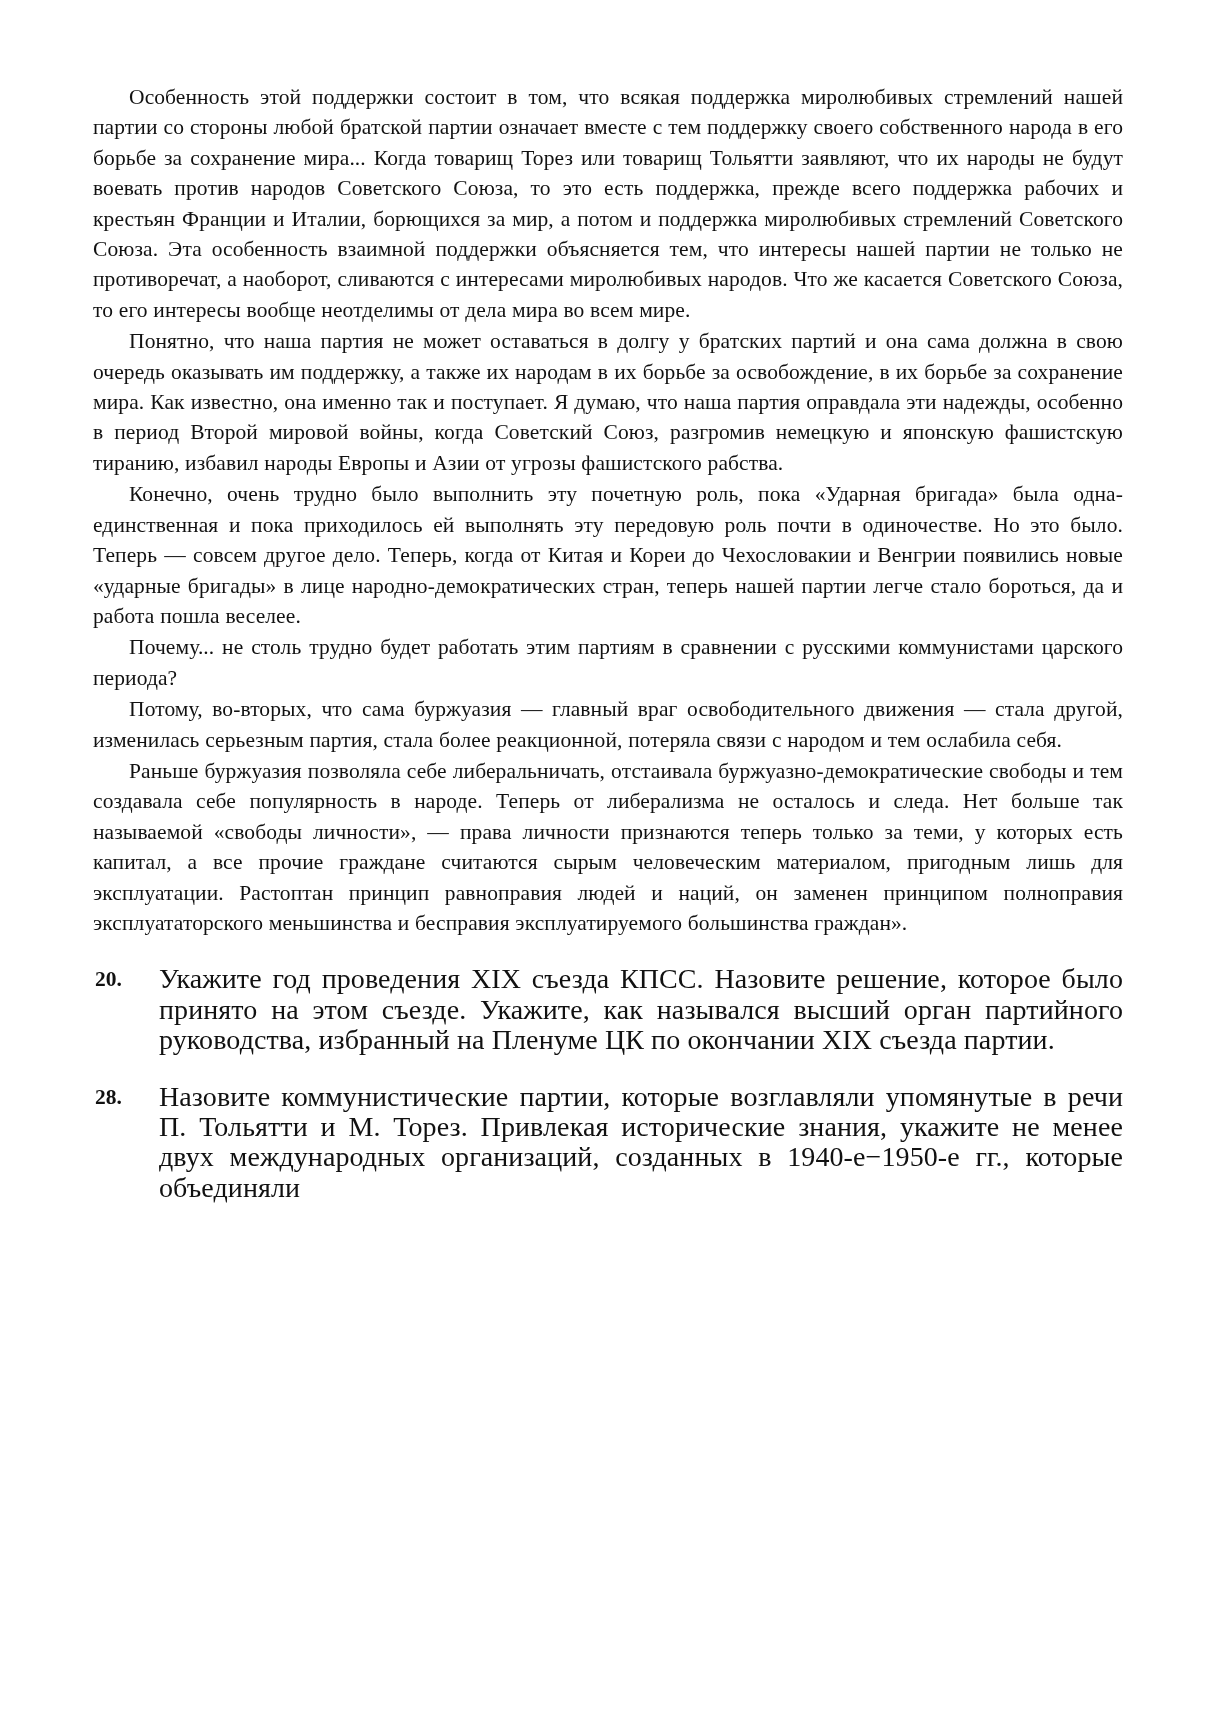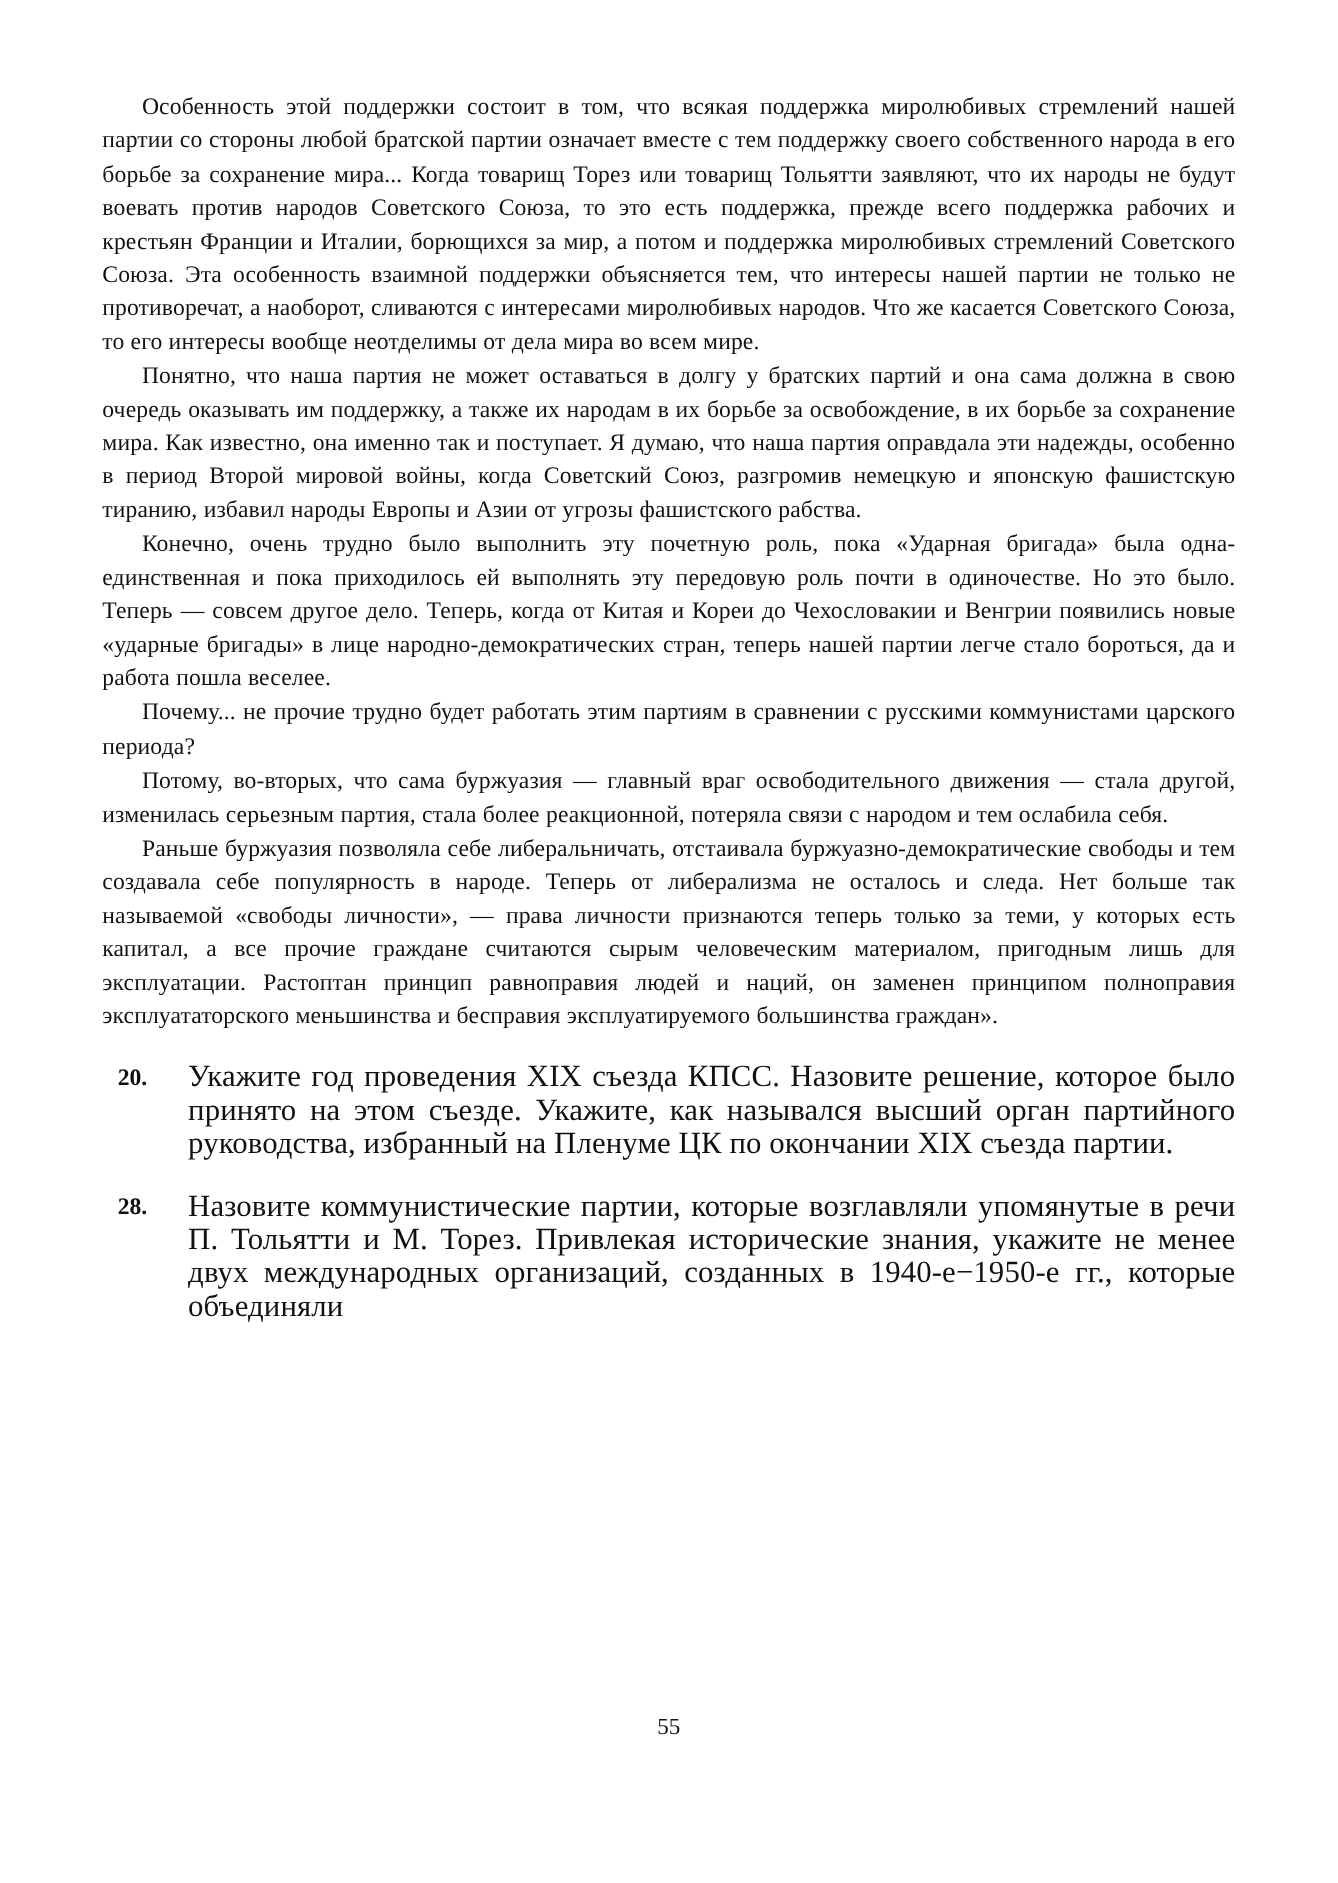--- a/index.html
+++ b/index.html
@@ -49,21 +49,20 @@
   }
   .q-num {
     width: 66px;
     flex: 0 0 66px;
     font-size: 21.5px;
     line-height: 30.4px;
     font-weight: bold;
     text-align: left;
     padding-left: 2px;
     box-sizing: border-box;
-    margin-left: 12px;
   }
   .q-text {
     flex: 1 1 auto;
     font-size: 28px;
     line-height: 30.4px;
     text-align: justify;
     text-indent: 0;
     letter-spacing: 0.1px;
   }
   .page-number {
@@ -78,34 +77,33 @@
 </style>
 </head>
 <body>
 
 <div class="page">
   <div class="content">
 
     <p class="para">Особенность этой поддержки состоит в том, что всякая поддержка миролюбивых стремлений нашей партии со стороны любой братской партии означает вместе с тем поддержку своего собственного народа в его борьбе за сохранение мира... Когда товарищ Торез или товарищ Тольятти заявляют, что их народы не будут воевать против народов Советского Союза, то это есть поддержка, прежде всего поддержка рабочих и крестьян Франции и Италии, борющихся за мир, а потом и поддержка миролюбивых стремлений Советского Союза. Эта особенность взаимной поддержки объясняется тем, что интересы нашей партии не только не противоречат, а наоборот, сливаются с интересами миролюбивых народов. Что же касается Советского Союза, то его интересы вообще неотделимы от дела мира во всем мире.</p>
     <p class="para">Понятно, что наша партия не может оставаться в долгу у братских партий и она сама должна в свою очередь оказывать им поддержку, а также их народам в их борьбе за освобождение, в их борьбе за сохранение мира. Как известно, она именно так и поступает. Я думаю, что наша партия оправдала эти надежды, особенно в период Второй мировой войны, когда Советский Союз, разгромив немецкую и японскую фашистскую тиранию, избавил народы Европы и Азии от угрозы фашистского рабства.</p>
     <p class="para">Конечно, очень трудно было выполнить эту почетную роль, пока «Ударная бригада» была одна-единственная и пока приходилось ей выполнять эту передовую роль почти в одиночестве. Но это было. Теперь — совсем другое дело. Теперь, когда от Китая и Кореи до Чехословакии и Венгрии появились новые «ударные бригады» в лице народно-демократических стран, теперь нашей партии легче стало бороться, да и работа пошла веселее.</p>
-    <p class="para">Почему... не прочие трудно будет работать этим партиям в сравнении с русскими коммунистами царского периода?</p>
+    <p class="para">Почему... не столь трудно будет работать этим партиям в сравнении с русскими коммунистами царского периода?</p>
     <p class="para">Потому, во-вторых, что сама буржуазия — главный враг освободительного движения — стала другой, изменилась серьезным партия, стала более реакционной, потеряла связи с народом и тем ослабила себя.</p>
     <p class="para">Раньше буржуазия позволяла себе либеральничать, отстаивала буржуазно-демократические свободы и тем создавала себе популярность в народе. Теперь от либерализма не осталось и следа. Нет больше так называемой «свободы личности», — права личности признаются теперь только за теми, у которых есть капитал, а все прочие граждане считаются сырым человеческим материалом, пригодным лишь для эксплуатации. Растоптан принцип равноправия людей и наций, он заменен принципом полноправия эксплуататорского меньшинства и бесправия эксплуатируемого большинства граждан».</p>
 
     <div class="questions">
 
       <div class="q-item">
         <div class="q-num">20.</div>
         <div class="q-text">Укажите год проведения XIX съезда КПСС. Назовите решение, которое было принято на этом съезде. Укажите, как назывался высший орган партийного руководства, избранный на Пленуме ЦК по окончании XIX съезда партии.</div>
       </div>
 
 
       <div class="q-item">
         <div class="q-num">28.</div>
         <div class="q-text">Назовите коммунистические партии, которые возглавляли упомянутые в речи П. Тольятти и М. Торез. Привлекая исторические знания, укажите не менее двух международных организаций, созданных в 1940-е−1950-е гг., которые объединяли</div>
       </div>
 
     </div>
   </div>
 
-  <div class="page-number">55</div>
 </div>
 
 </body></html>

